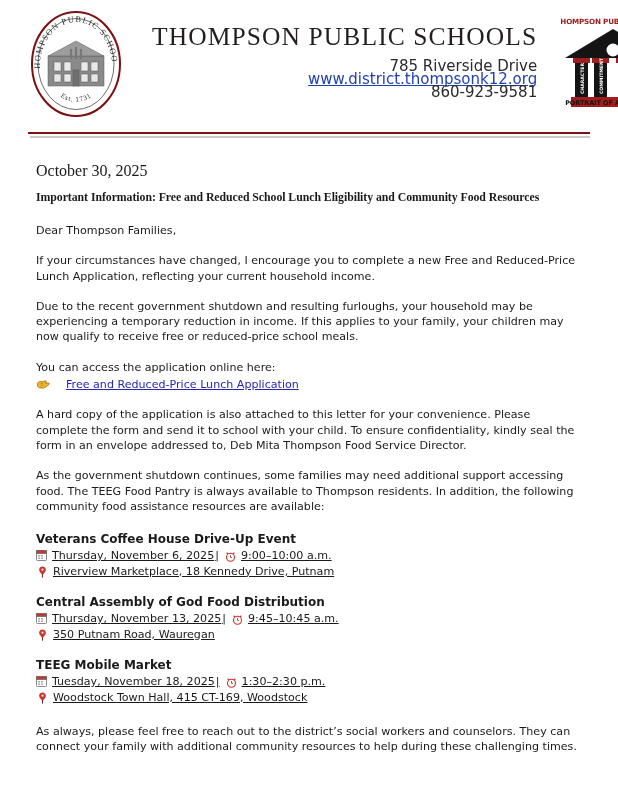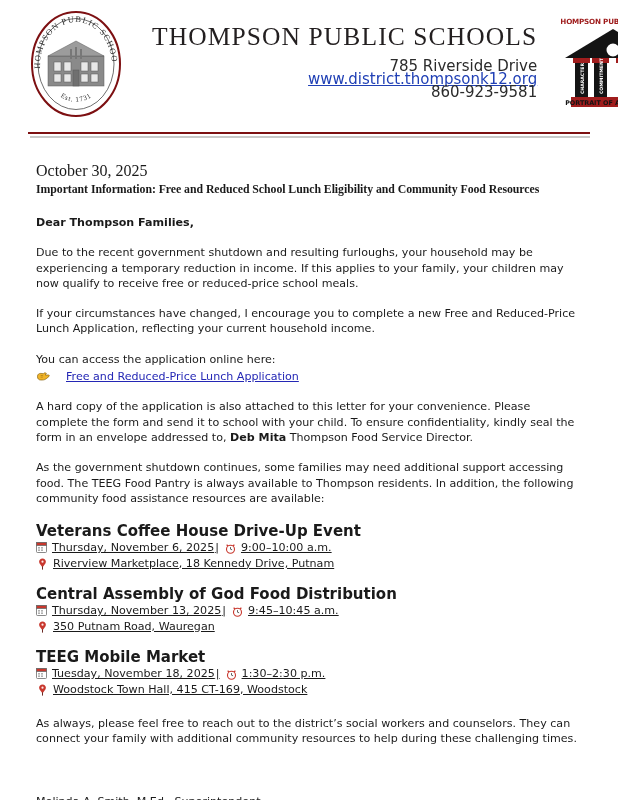--- a/index.html
+++ b/index.html
@@ -106,57 +106,57 @@
   .date-line {
     font-family: "Liberation Serif", "DejaVu Serif", serif;
     font-size: 16px;
     line-height: 15px;
   }
   .subject-line {
     font-family: "Liberation Serif", "DejaVu Serif", serif;
     font-size: 11.8px;
     font-weight: bold;
     line-height: 16px;
-    margin-top: 3px;
+    margin-top: 11px;
     letter-spacing: -0.05px;
   }
   .para {
     margin-top: 15px;
     max-width: 548px;
   }
-  .salutation { margin-top: 18px; font-weight: bold; }
+  .salutation { margin-top: 18px; }
 
   .link-line {
     margin-top: 2px;
     display: flex;
     align-items: center;
     gap: 16px;
   }
   .link-line a {
     color: #2427b5;
     text-decoration: underline;
     font-size: 11.1px;
   }
   .hand-icon {
     display: inline-block;
     width: 14px;
     height: 12px;
     flex: 0 0 auto;
     line-height: 1;
   }
 
-  b, .bold { font-weight: bold; }
+  b, .bold { font-weight: normal; }
 
   
   .events { margin-top: 17px; }
   .event { margin-bottom: 15px; }
   .event:last-child { margin-bottom: 0; }
   .event-title {
     font-weight: bold;
-    font-size: 15px;
+    font-size: 12px;
     line-height: 16px;
     margin-bottom: 1px;
   }
   .event-row {
     display: flex;
     align-items: center;
     line-height: 15.5px;
     white-space: nowrap;
     text-decoration: underline;
   }
@@ -263,23 +263,23 @@
   <div class="rule-gray"></div>
 </div>
 
 <div class="body-wrap">
 
   <div class="date-line">October 30, 2025</div>
   <div class="subject-line">Important Information: Free and Reduced School Lunch Eligibility and Community Food Resources</div>
 
   <div class="para salutation">Dear Thompson Families,</div>
 
+  <div class="para">If your circumstances have changed, I encourage you to complete a new Free and Reduced-Price Lunch Application, reflecting your current household income.</div>
+
   <div class="para">Due to the recent government shutdown and resulting furloughs, your household may be experiencing a temporary reduction in income. If this applies to your family, your children may now qualify to receive free or reduced-price school meals.</div>
-
-  <div class="para">If your circumstances have changed, I encourage you to complete a new Free and Reduced-Price Lunch Application, reflecting your current household income.</div>
 
   <div class="para">You can access the application online here:</div>
 
   <div class="link-line">
     <span class="hand-icon">
       <svg width="14" height="12" viewBox="0 0 14 12" aria-hidden="true">
         <path d="M1.5 5.2 C1.5 3.4 3 2.2 4.9 2.4 L7.4 2.7 C7.9 2.0 8.8 1.6 9.6 2.0
                  L10.4 2.4 L9.2 4.0 L12.6 4.0 C13.3 4.0 13.6 4.9 13.0 5.4
                  L10.8 7.3 C9.6 8.4 8.0 9.0 6.4 9.0 L4.6 9.0 C2.8 9.0 1.5 7.6 1.5 6.0 Z" fill="#f0b429" stroke="#8a6410" stroke-width="0.7"></path>
         <path d="M4.6 4.4 L7.2 4.7 M4.6 6.1 L6.8 6.2" stroke="#8a6410" stroke-width="0.5" fill="none"></path>

